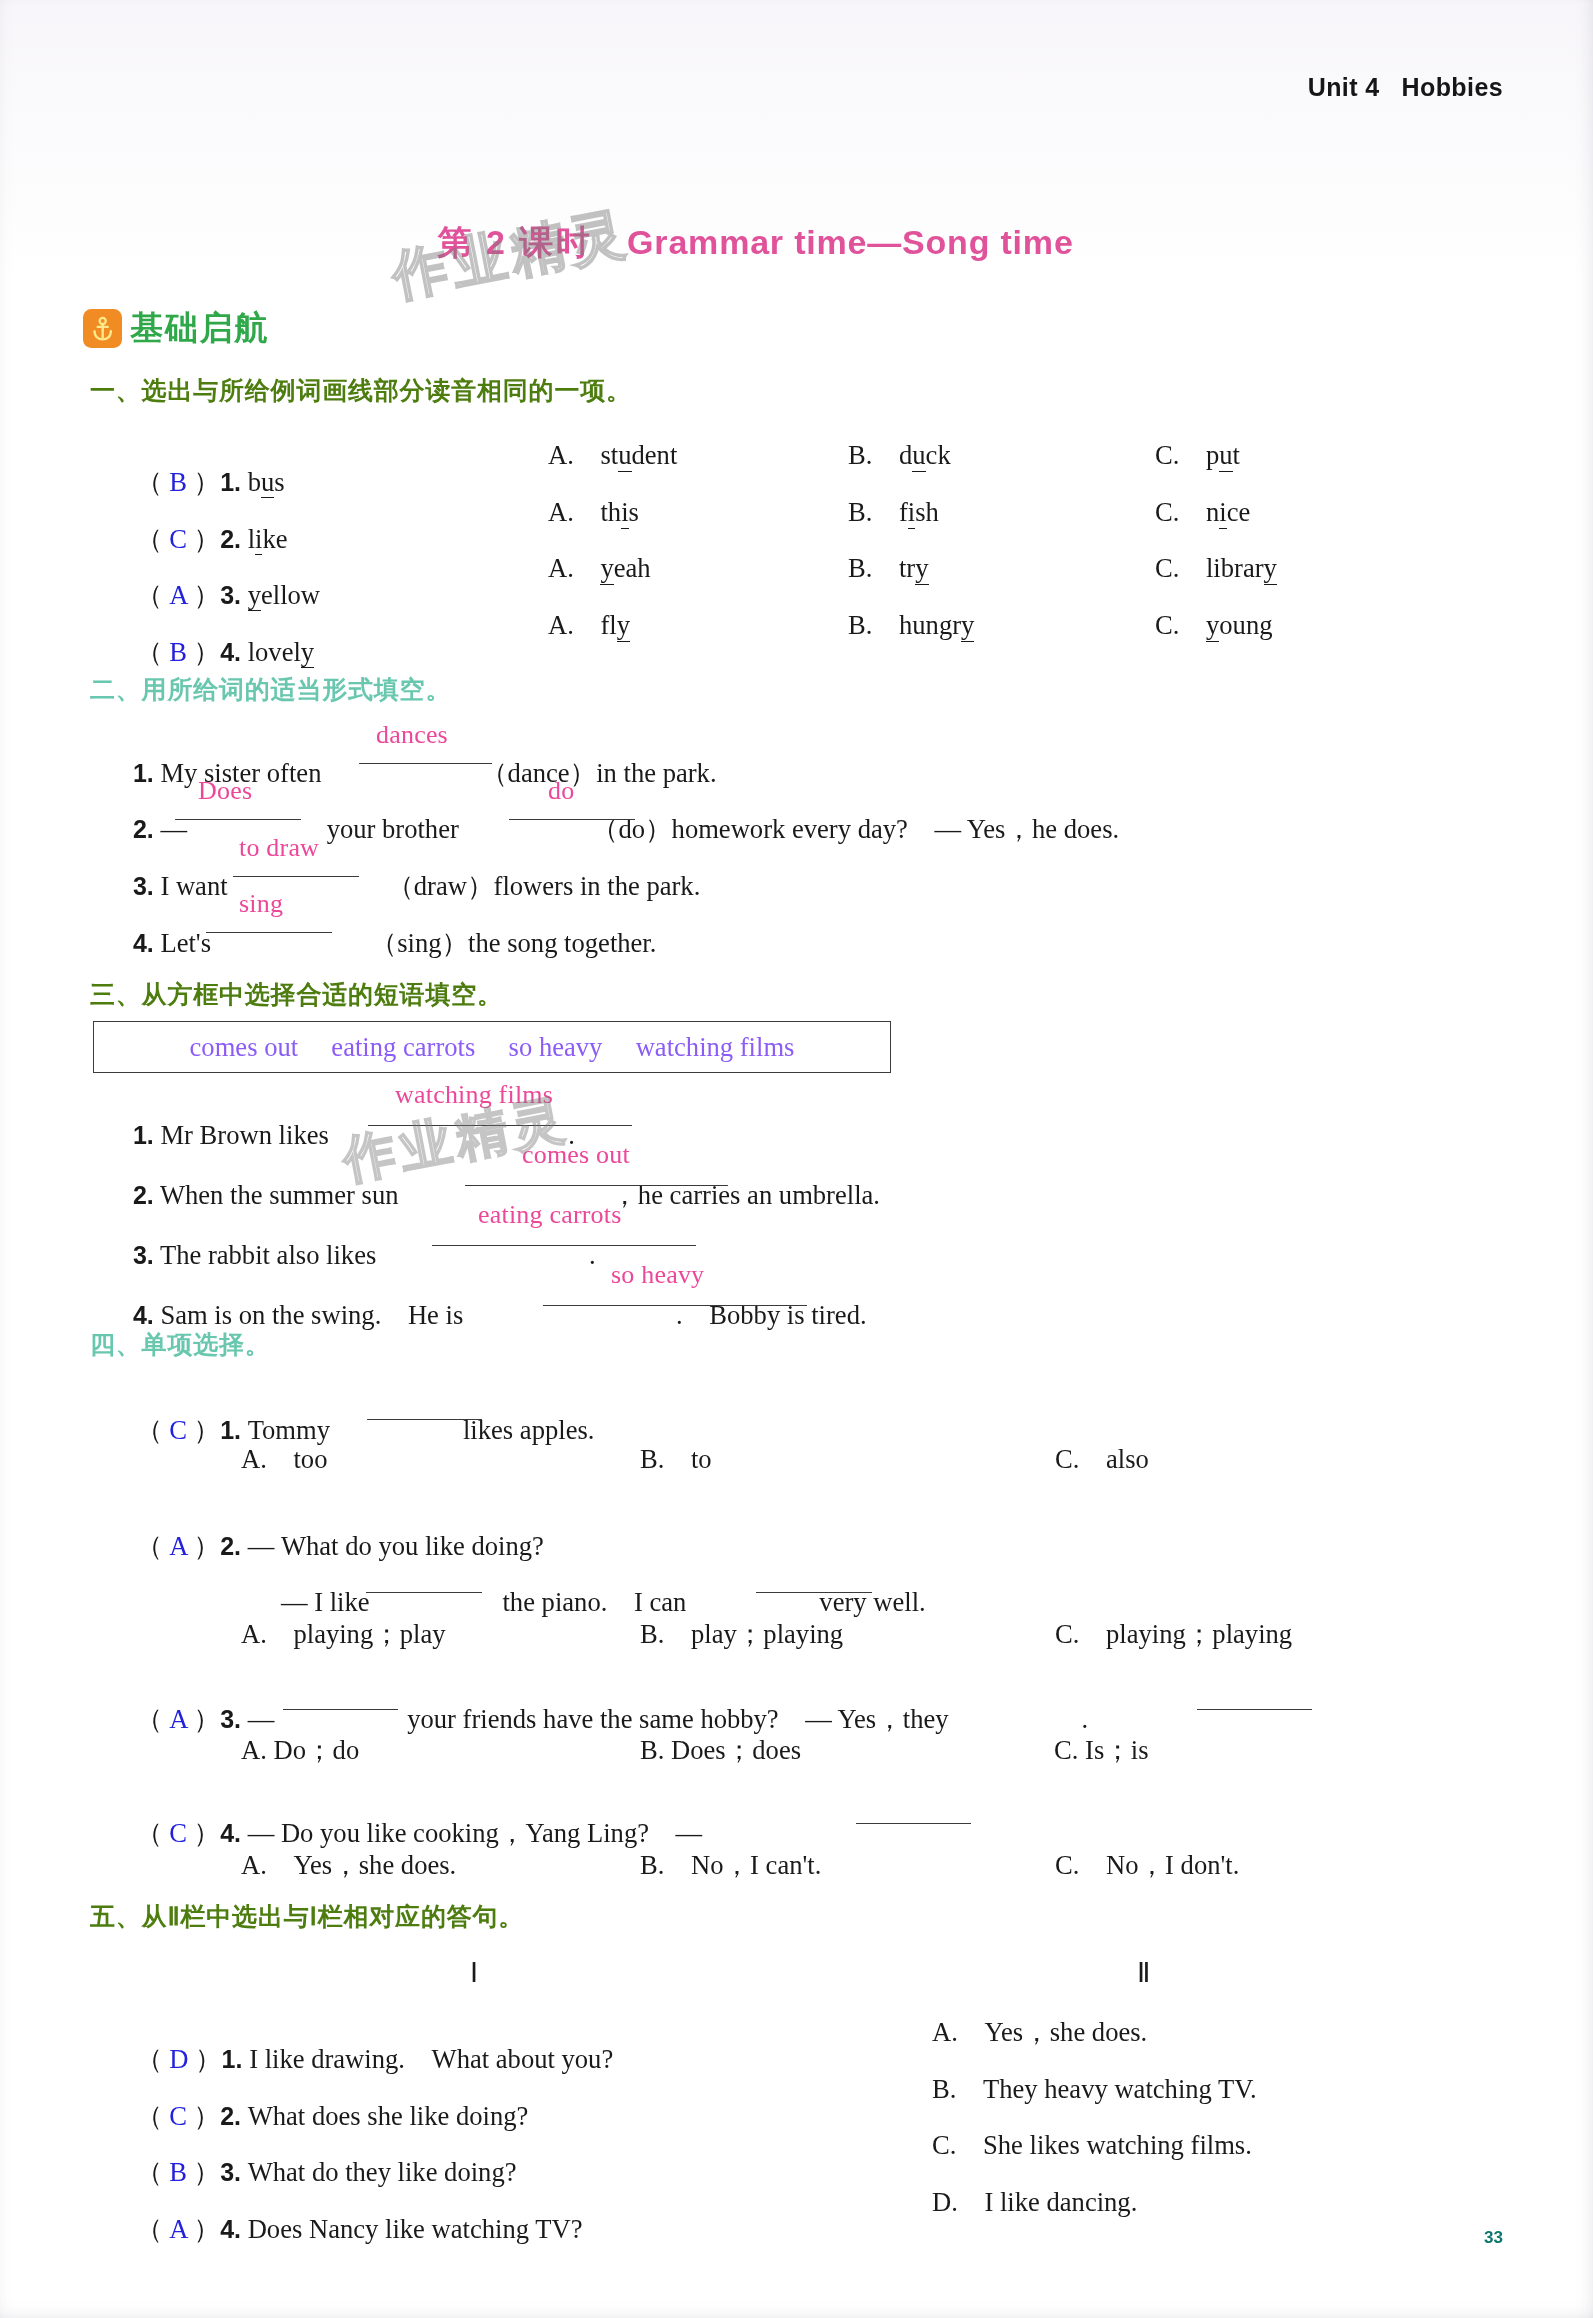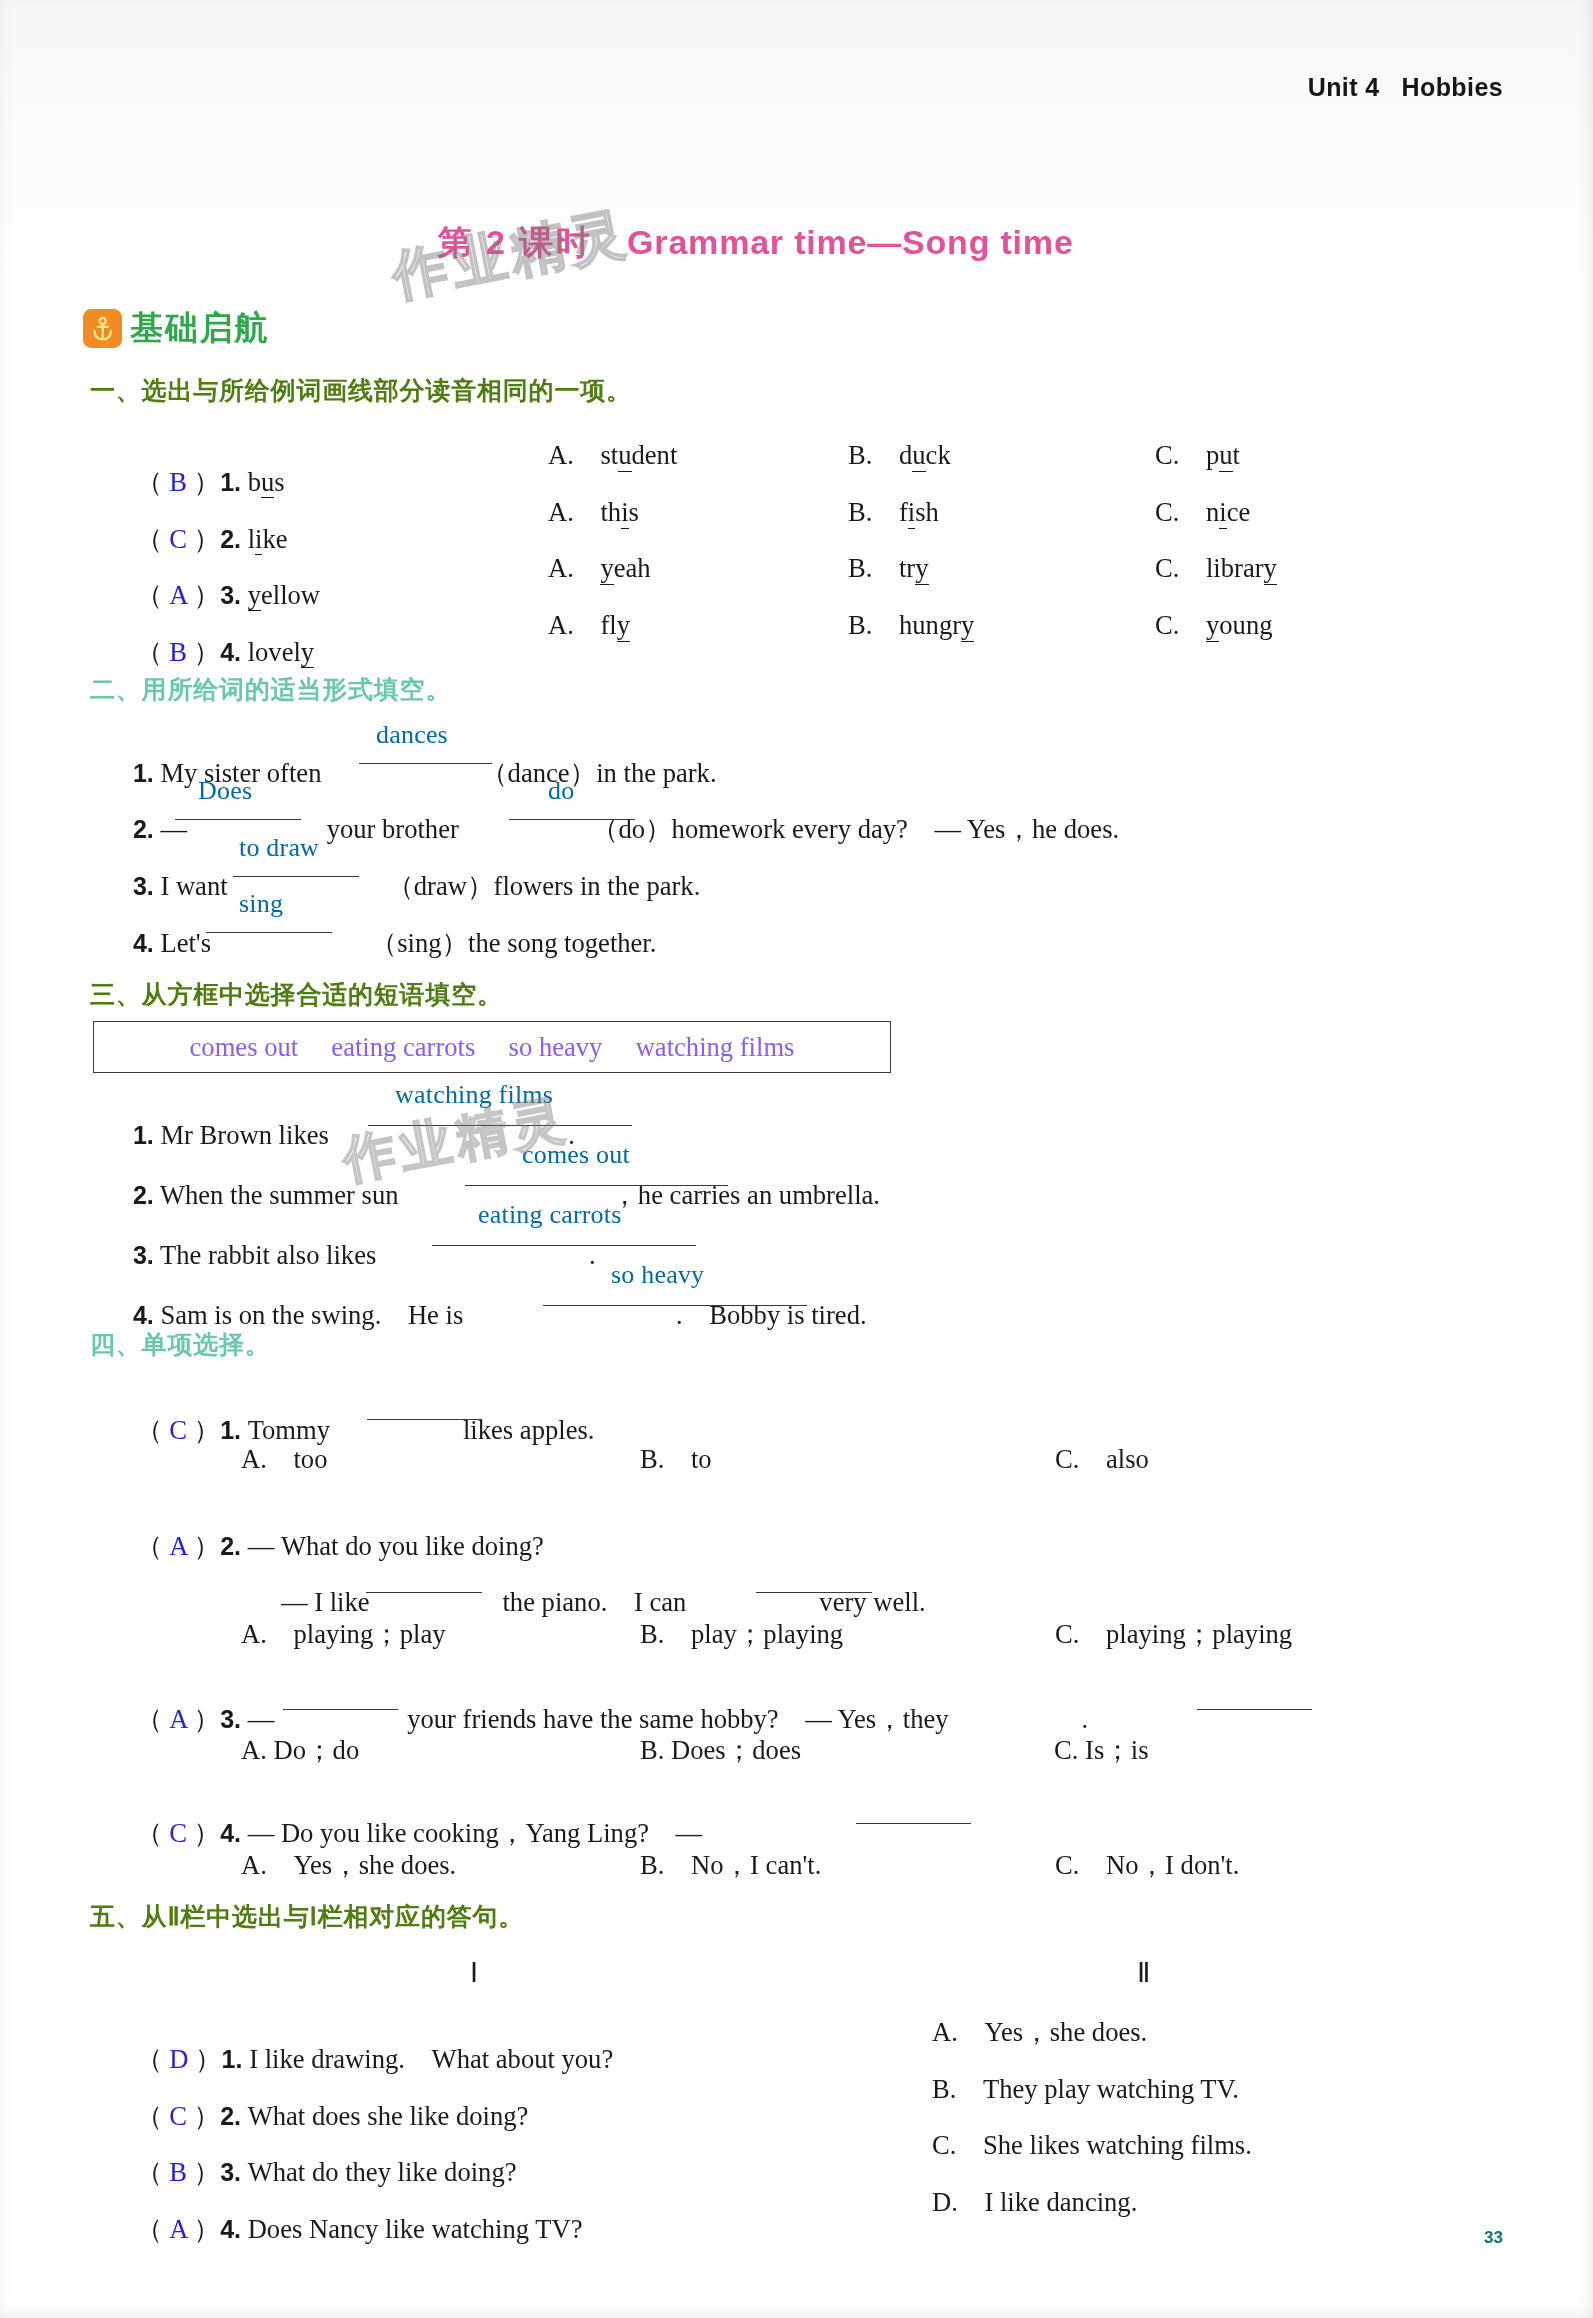--- a/index.html
+++ b/index.html
@@ -134,21 +134,21 @@
 
   
   .blank {
     position: absolute;
     border-bottom: 1.7px solid #3a3a3a;
     height: 0;
   }
   
   .hand {
     position: absolute;
-    color: #0369a1;
+    color: #ec4899;
     font-family: "Liberation Serif", serif;
     white-space: pre;
     font-size: 26px;
     letter-spacing: 0.2px;
   }
 
   
   #phrase-box {
     position: absolute;
     left: 93px;
@@ -367,21 +367,21 @@
       <span class="paren">（ </span><span class="ans">C</span><span class="paren"> ）</span><span class="num">2.</span><span> </span><span>What does she like doing?</span>
     </div>
     <div class="row" style="left:96px; top:2132px;">
       <span class="paren">（ </span><span class="ans">B</span><span class="paren"> ）</span><span class="num">3.</span><span> </span><span>What do they like doing?</span>
     </div>
     <div class="row" style="left:96px; top:2189px;">
       <span class="paren">（ </span><span class="ans">A</span><span class="paren"> ）</span><span class="num">4.</span><span> </span><span>Does Nancy like watching TV?</span>
     </div>
 
     <div class="row" style="left:932px; top:2019px;">A.　Yes，she does.</div>
-    <div class="row" style="left:932px; top:2076px;">B.　They play watching TV.</div>
+    <div class="row" style="left:932px; top:2076px;">B.　They heavy watching TV.</div>
     <div class="row" style="left:932px; top:2132px;">C.　She likes watching films.</div>
     <div class="row" style="left:932px; top:2189px;">D.　I like dancing.</div>
 
     <div id="page-number">33</div>
 
     <div class="watermark" id="wm1">作业精灵</div>
     <div class="watermark" id="wm2">作业精灵</div>
 
   </div>
 </div>

